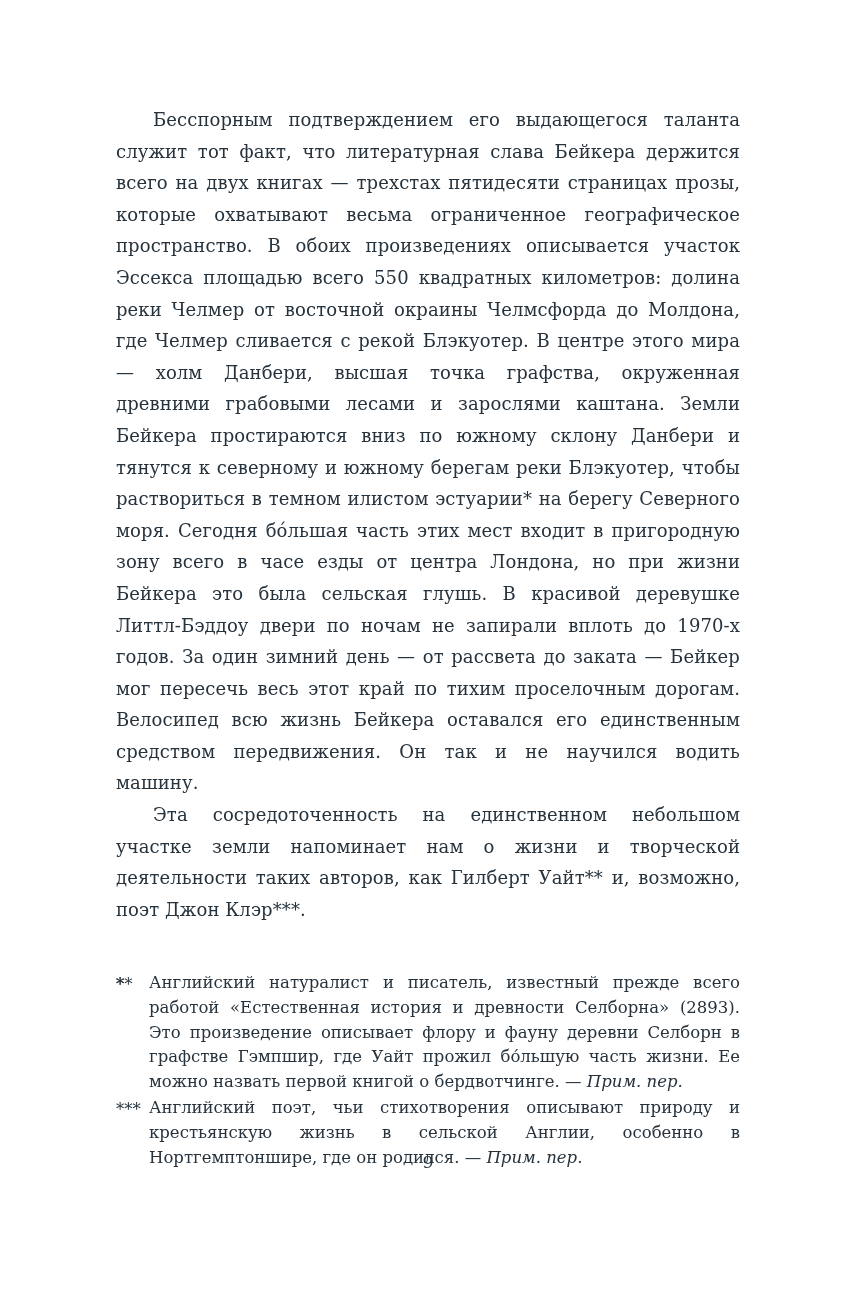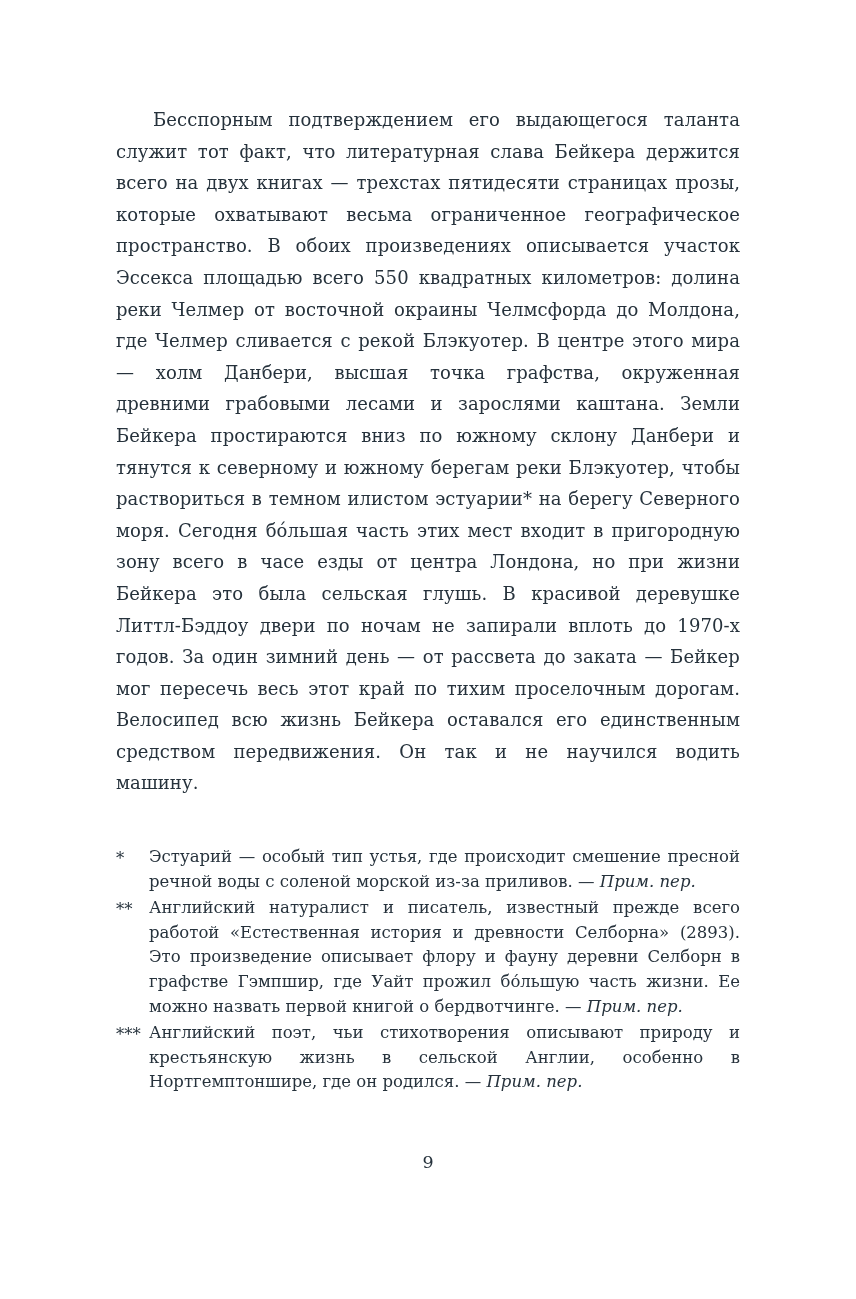--- a/index.html
+++ b/index.html
@@ -61,26 +61,26 @@
   }
 </style>
 </head>
 <body>
 
 <div class="book-page">
   <div class="text-block">
 
     <p class="para">Бесспорным подтверждением его выдающегося таланта служит тот факт, что литературная слава Бейкера держится всего на двух книгах — трехстах пятидесяти страницах прозы, которые охватывают весьма ограниченное географическое пространство. В обоих произведениях описывается участок Эссекса площадью всего 550 квадратных километров: долина реки Челмер от восточной окраины Челмсфорда до Молдона, где Челмер сливается с рекой Блэкуотер. В центре этого мира — холм Данбери, высшая точка графства, окруженная древними грабовыми лесами и зарослями каштана. Земли Бейкера простираются вниз по южному склону Данбери и тянутся к северному и южному берегам реки Блэкуотер, чтобы раствориться в темном илистом эстуарии* на берегу Северного моря. Сегодня бо́льшая часть этих мест входит в пригородную зону всего в часе езды от центра Лондона, но при жизни Бейкера это была сельская глушь. В красивой деревушке Литтл-Бэддоу двери по ночам не запирали вплоть до 1970-х годов. За один зимний день — от рассвета до заката — Бейкер мог пересечь весь этот край по тихим проселочным дорогам. Велосипед всю жизнь Бейкера оставался его единственным средством передвижения. Он так и не научился водить машину.</p>
 
+    <p class="para">Эта сосредоточенность на единственном небольшом участке земли напоминает нам о жизни и творческой деятельности таких авторов, как Гилберт Уайт** и, возможно, поэт Джон Клэр***.</p>
 
     <div class="footnotes">
 
       <div class="footnote">
         <span class="fn-marker">*</span>
-        <span><span>Эстуарий — особый тип устья, где происходит смешение пресной речной воды с соленой морской из-за приливов. — </span><span class="fn-source">Прим. пер.</span></span>
       </div>
 
       <div class="footnote">
         <span class="fn-marker">**</span>
         <span><span>Английский натуралист и писатель, известный прежде всего работой «Естественная история и древности Селборна» (2893). Это произведение описывает флору и фауну деревни Селборн в графстве Гэмпшир, где Уайт прожил бо́льшую часть жизни. Ее можно назвать первой книгой о бердвотчинге. — </span><span class="fn-source">Прим. пер.</span></span>
       </div>
 
       <div class="footnote">
         <span class="fn-marker">***</span>
         <span><span>Английский поэт, чьи стихотворения описывают природу и крестьянскую жизнь в сельской Англии, особенно в Нортгемптоншире, где он родился. — </span><span class="fn-source">Прим. пер.</span></span>

